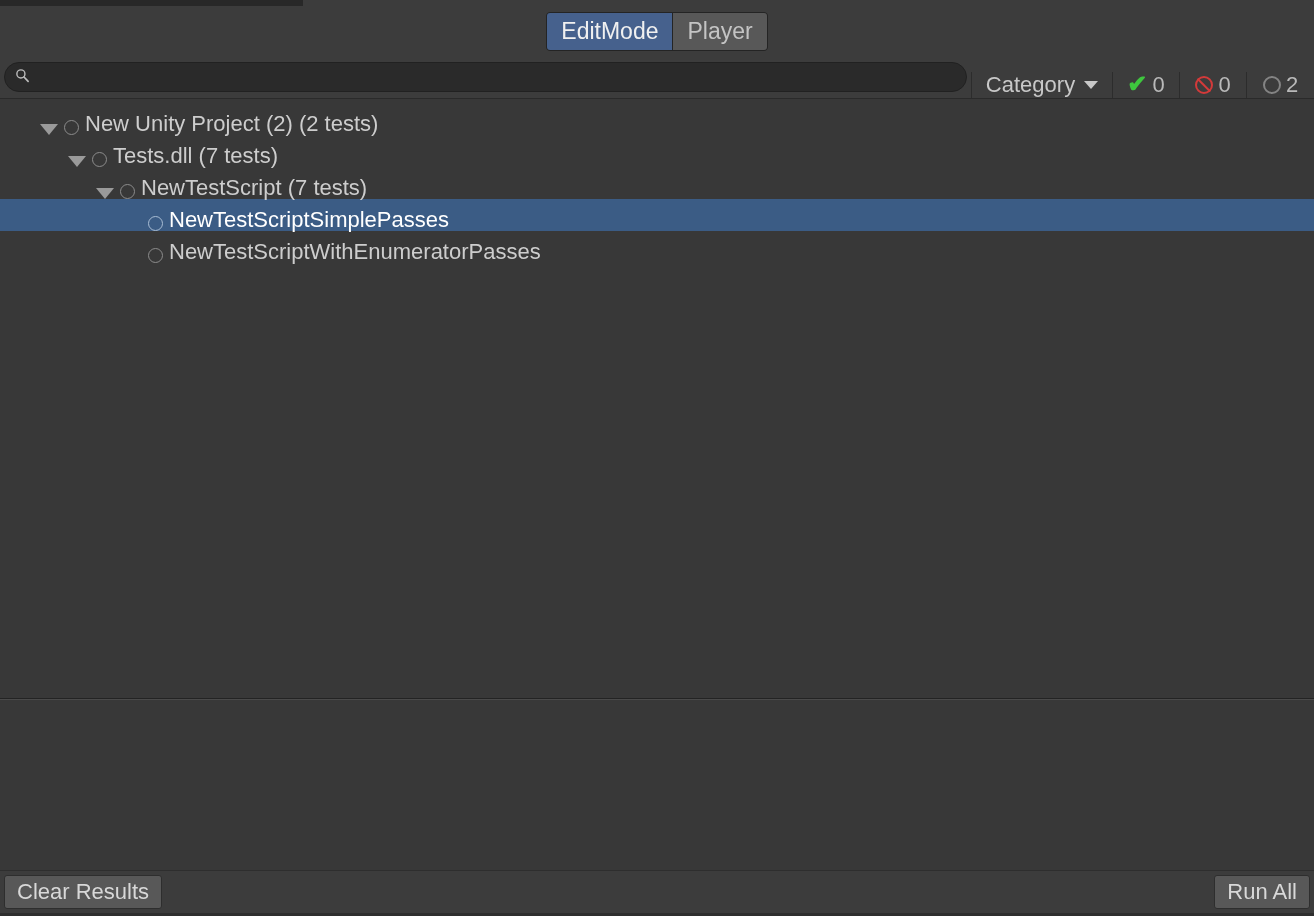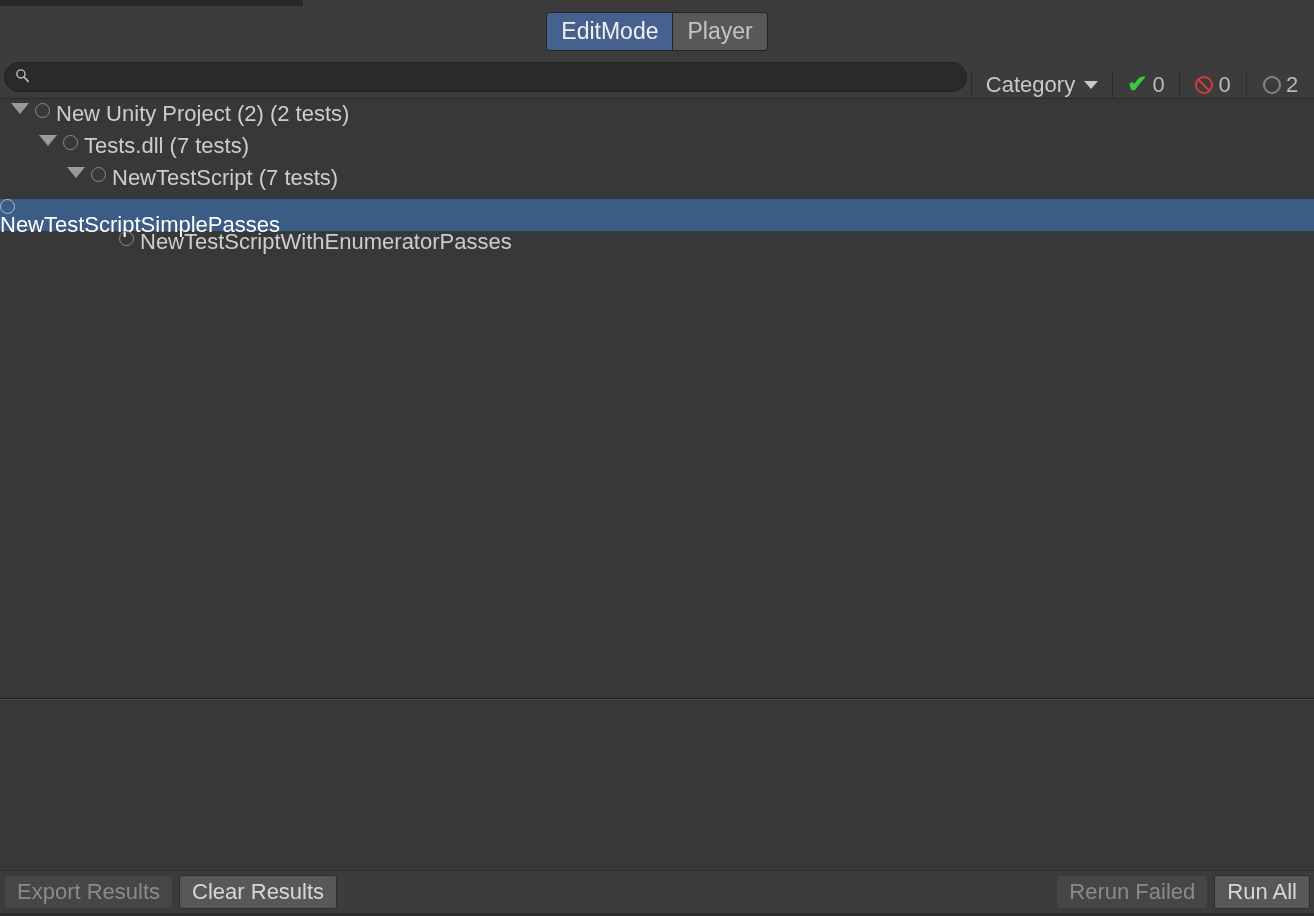--- a/index.html
+++ b/index.html
@@ -181,25 +181,26 @@
     height: 600px;
     background: #383838;
     overflow: hidden;
     position: relative;
     padding-top: 4px;
     border-bottom: 1px solid #232323;
   }
   .tree-row {
     height: 32px;
     display: flex;
-    align-items: flex-start;
+    align-items: flex-end;
     padding-right: 11px;
     cursor: default;
-  }
-  .tree-row.selected { background: #3b5c85; flex-direction: column; }
+    padding-left: 29px;
+  }
+  .tree-row.selected { background: #3b5c85; }
   .tree-row .indent { flex: none; }
   .tri {
     flex: none;
     width: 0; height: 0;
     border-left: 9px solid transparent;
     border-right: 9px solid transparent;
     border-top: 11px solid #9a9a9a;
     margin-right: 6px;
     display: block;
   }
@@ -349,21 +350,19 @@
         <span class="indent" style="width: 95px;"></span>
         <span class="tri-spacer"></span>
         <span class="node-circle"></span>
         <span class="node-label">NewTestScriptWithEnumeratorPasses</span>
       </div>
     </div>
 
   <div class="detail-panel"></div>
 
   <div class="bottom-toolbar">
-    <div class="tb-btn disabled">Export Results</div>
     <div class="tb-btn">Clear Results</div>
     <div class="spacer"></div>
-    <div class="tb-btn disabled">Rerun Failed</div>
     <div class="tb-btn">Run All</div>
   </div>
 
   <div class="bottom-edge"></div>
 </div>
 
 </body></html>

